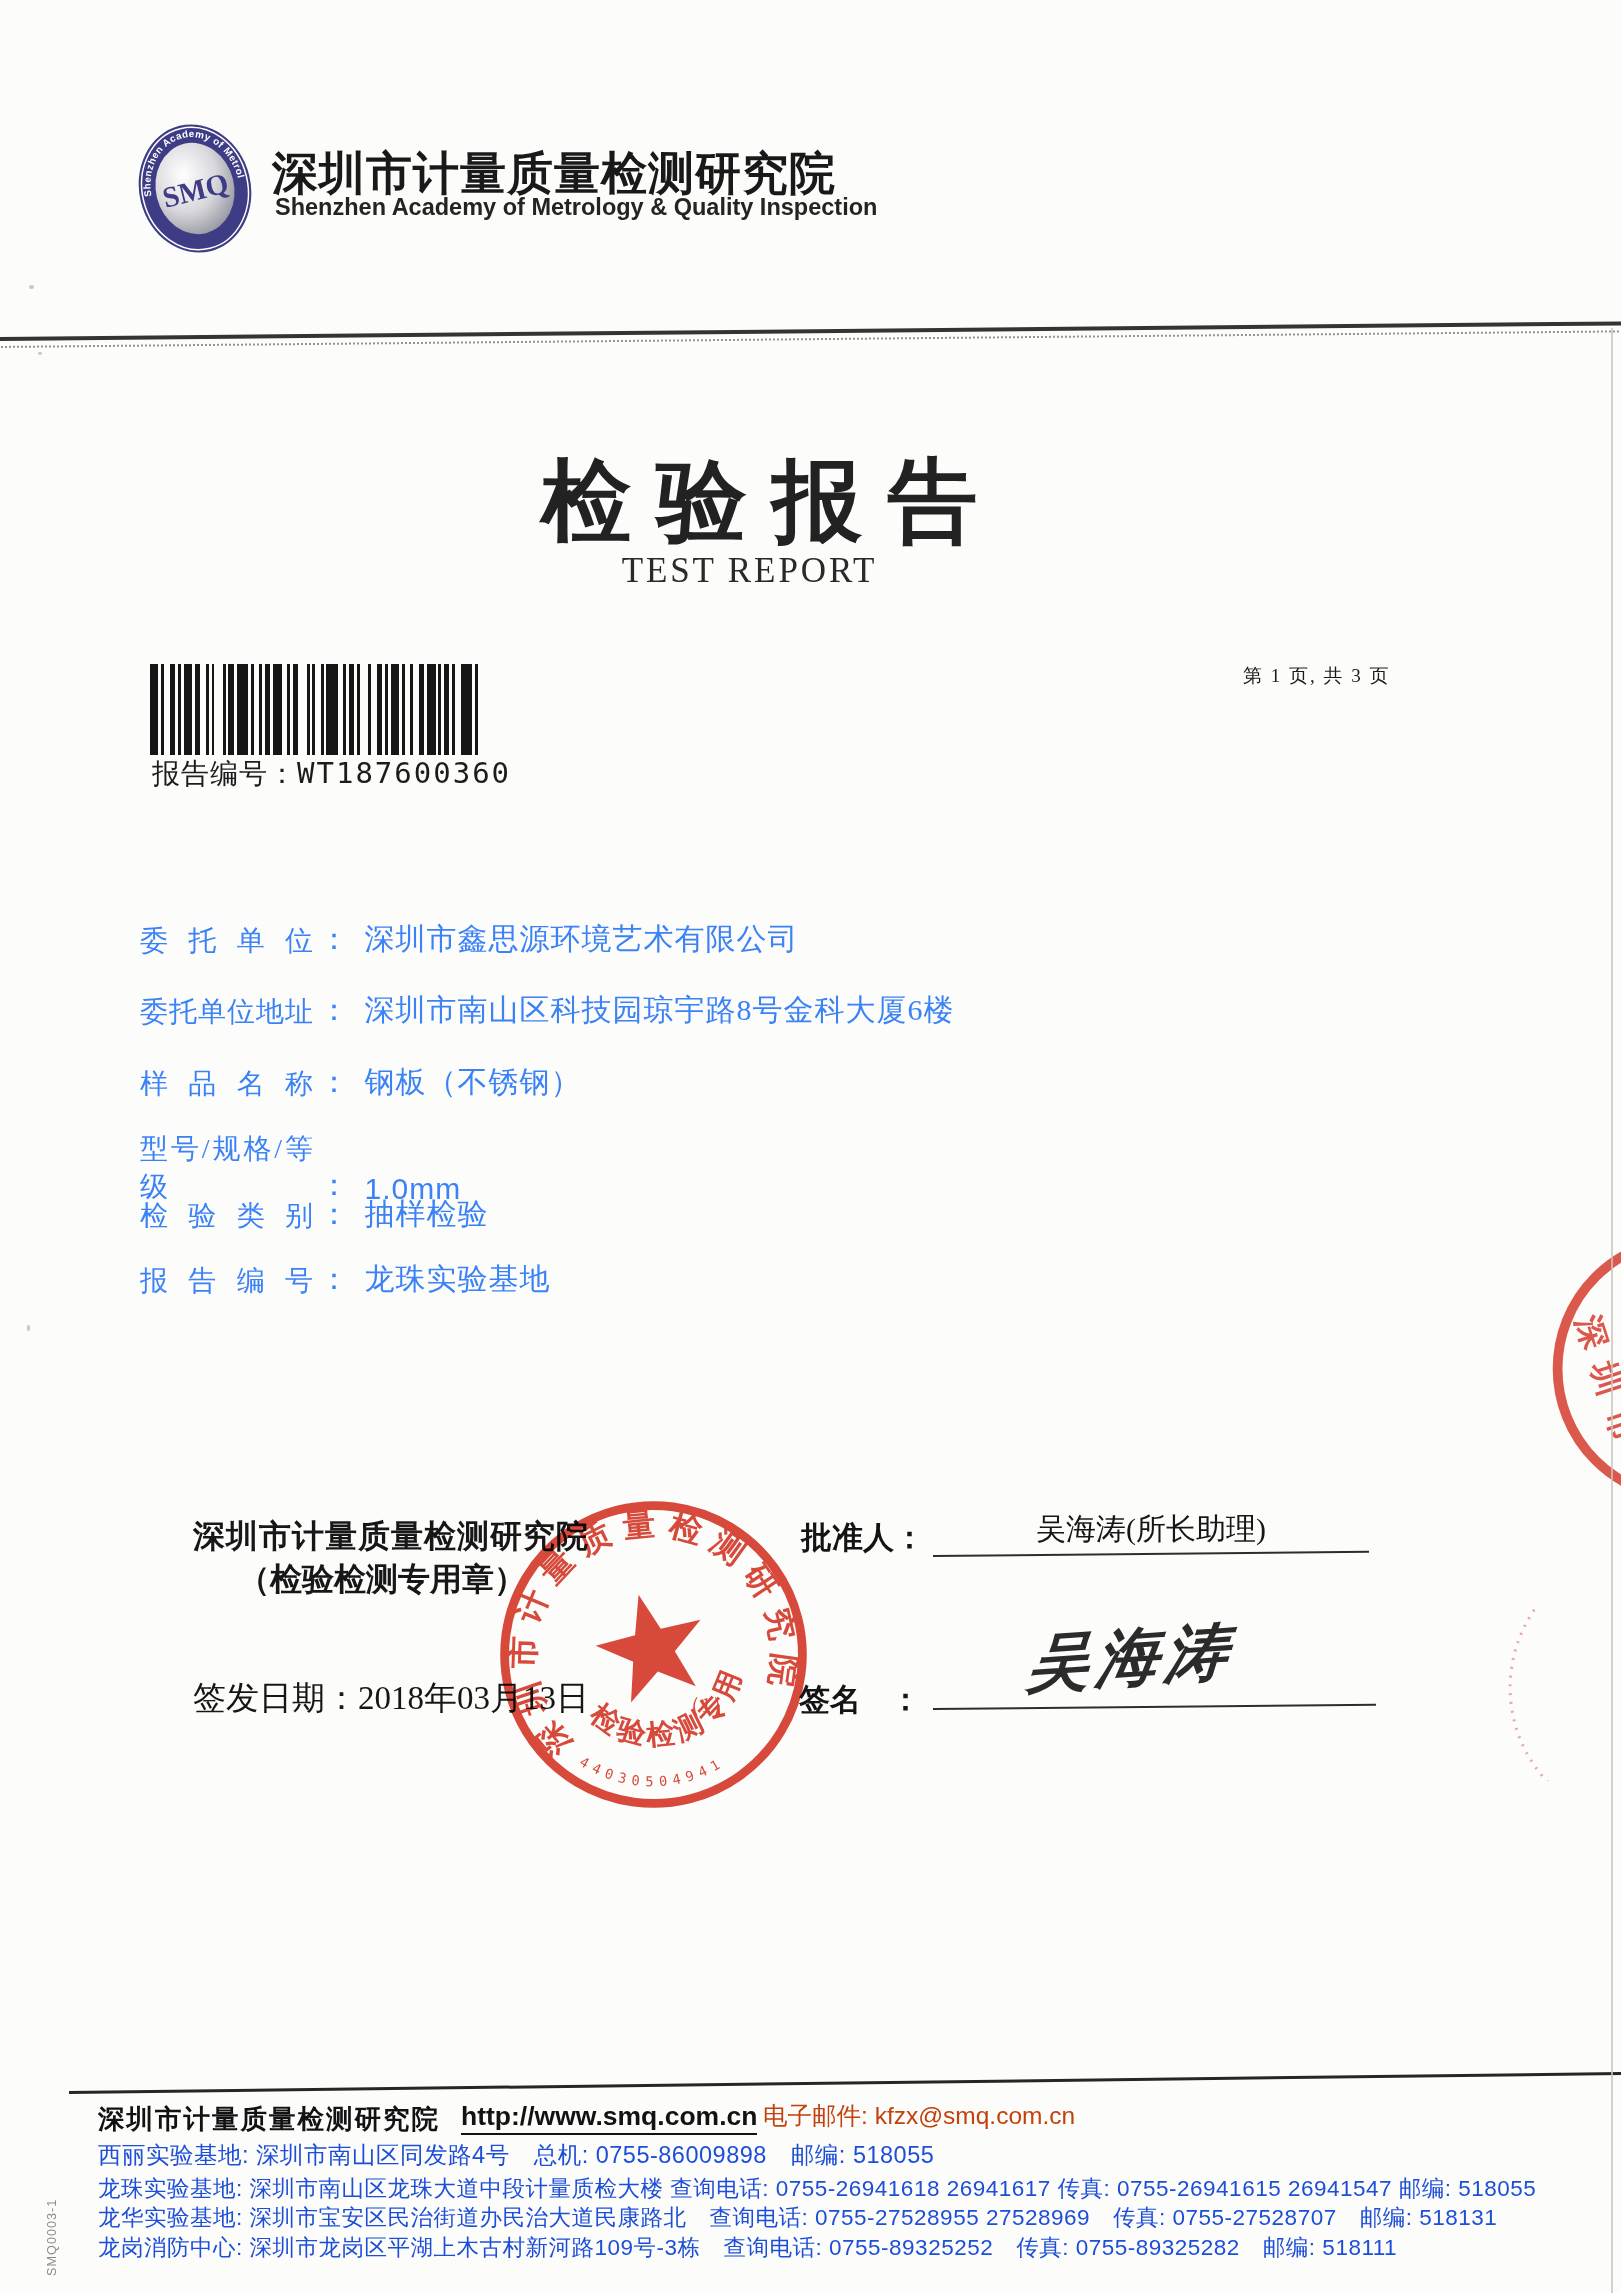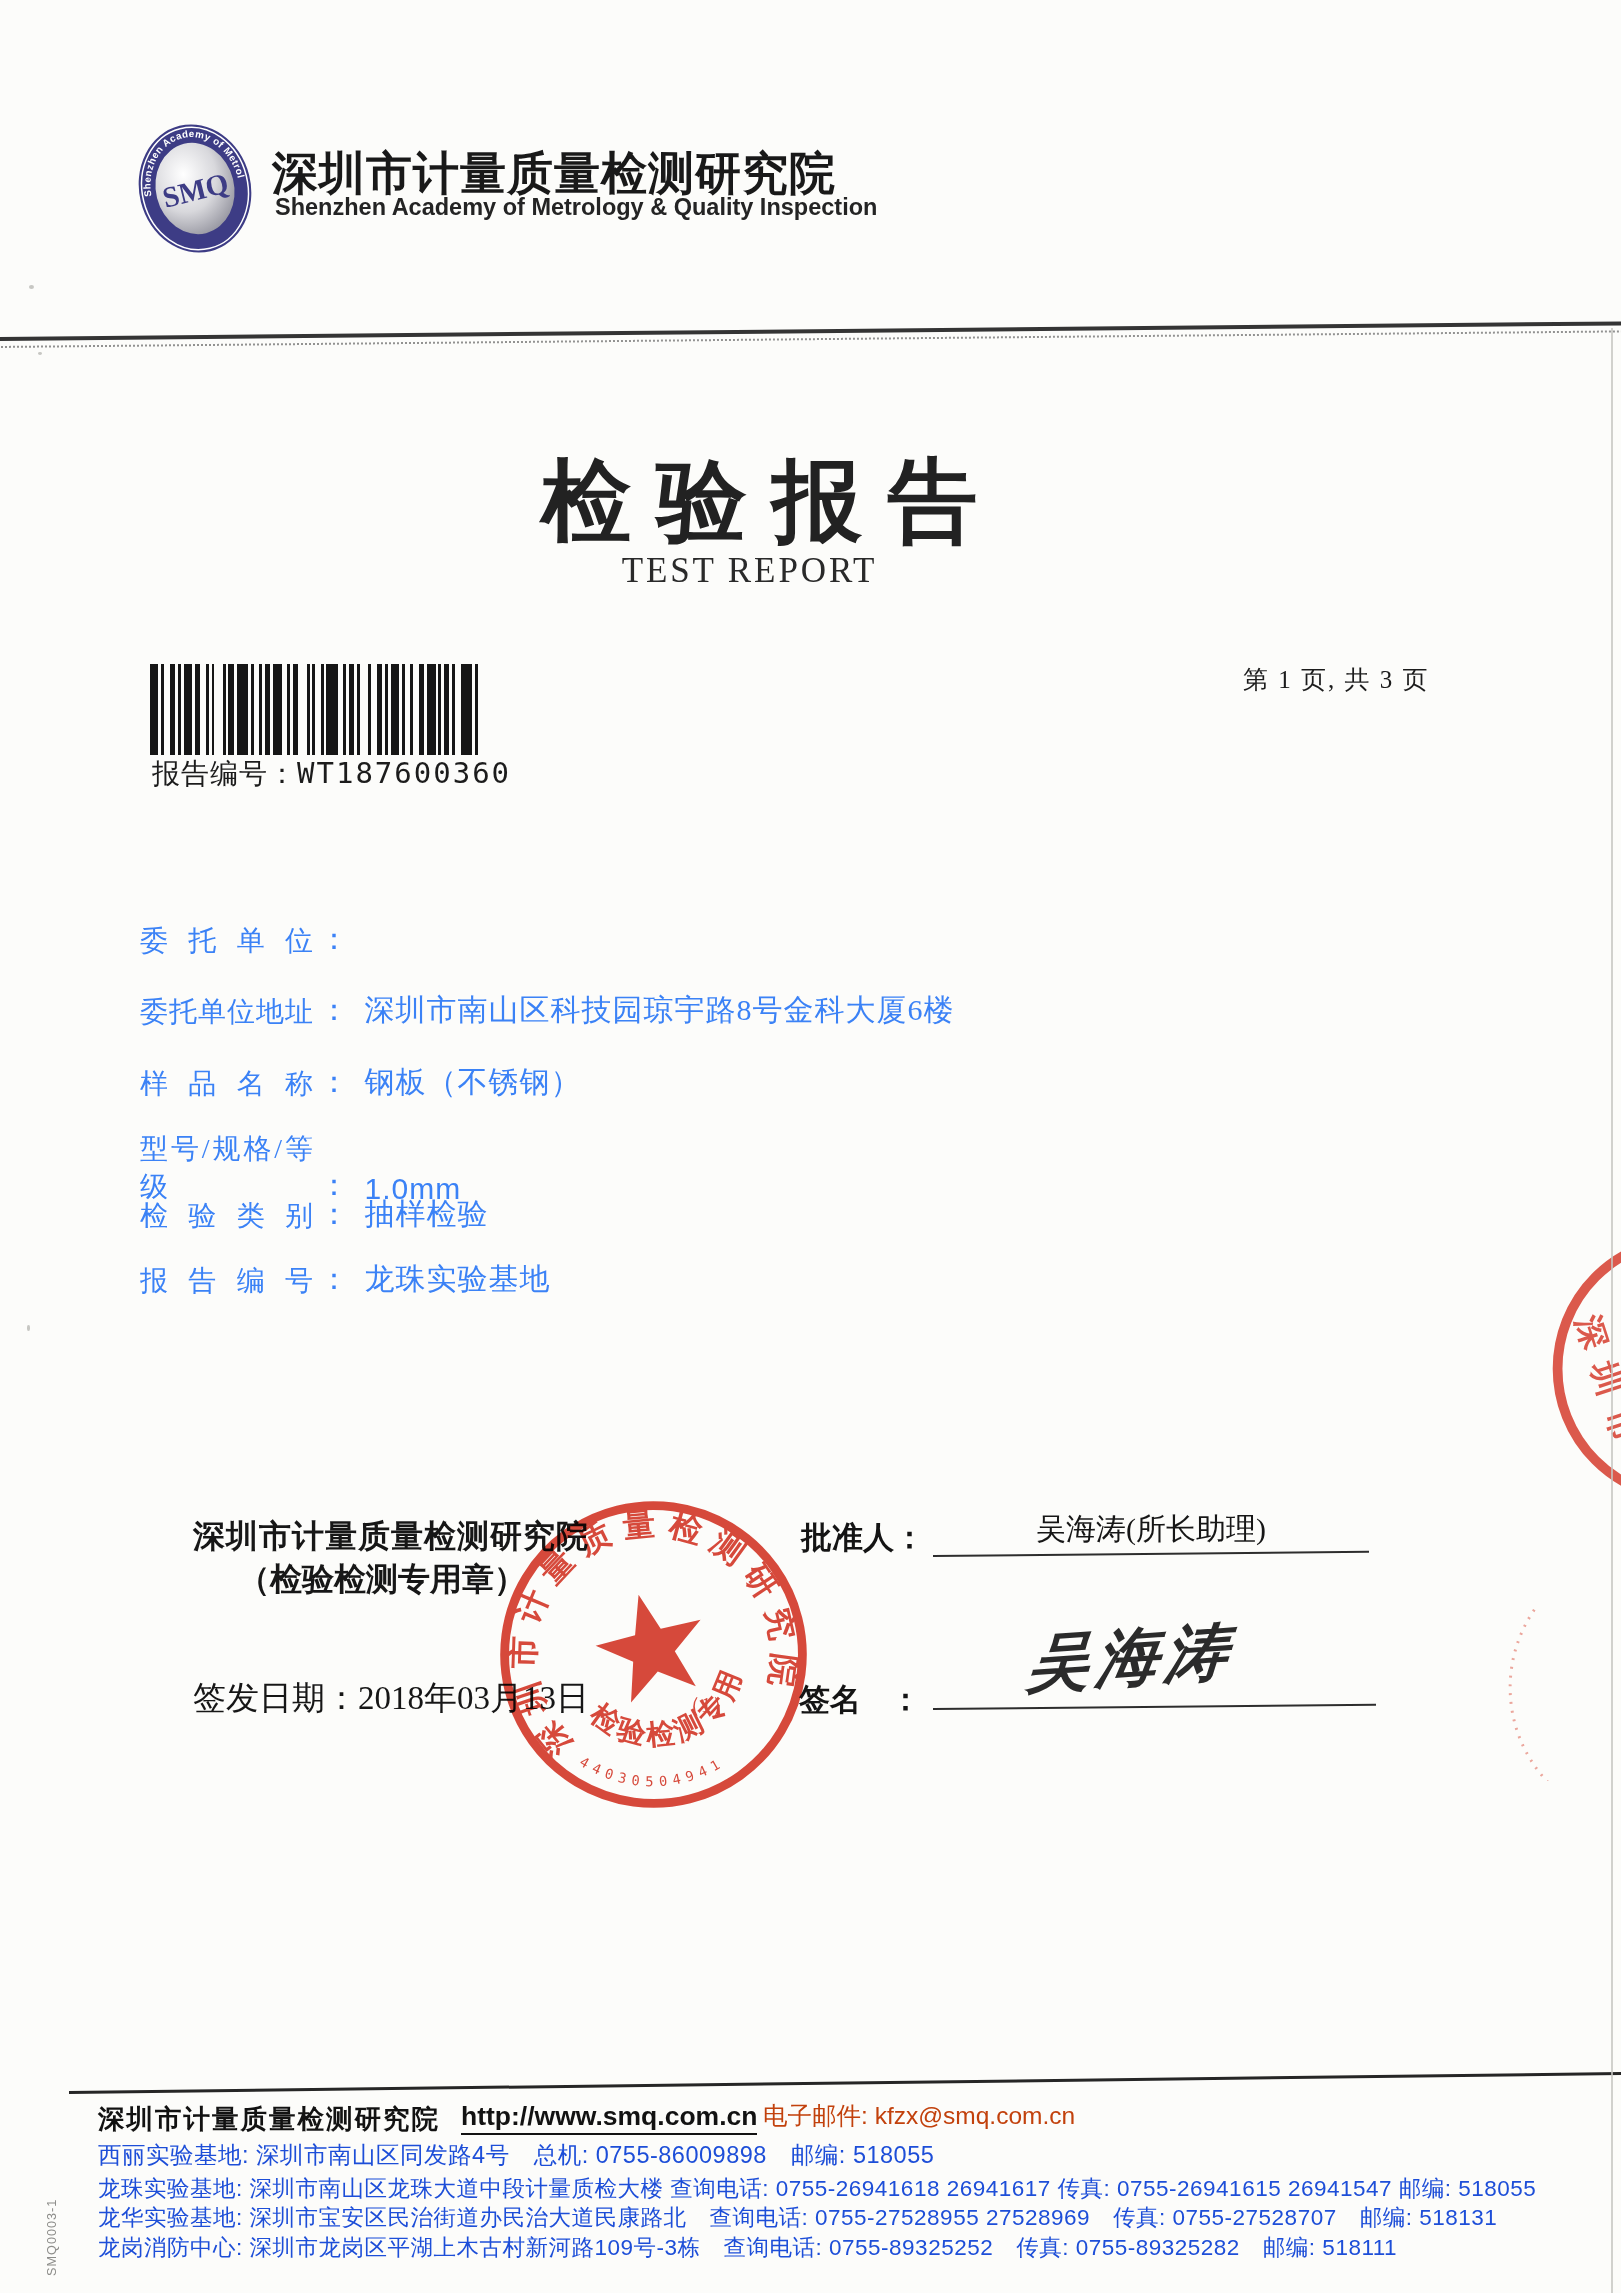--- a/index.html
+++ b/index.html
@@ -25,21 +25,21 @@
   .report-title{left:541px;top:441px;font-size:90px;font-weight:700;letter-spacing:25.5px;
                 color:#222;font-family:"Liberation Sans","DejaVu Sans",sans-serif;white-space:nowrap;}
   .report-subtitle{left:534px;top:551px;width:431px;text-align:center;font-size:35px;
                    letter-spacing:2.9px;color:#2a2a2a;}
 
   
   .barcode{left:150px;top:664px;width:329px;height:91px;display:flex;align-items:stretch;}
   .barcode div{height:100%;}
   .report-number{left:152px;top:755px;font-size:28px;color:#1c1c1c;letter-spacing:1px;}
   .report-number .num{font-family:"DejaVu Sans Mono",monospace;font-size:29px;letter-spacing:2px;}
-  .page-indicator{left:1243px;top:663px;font-size:25px;letter-spacing:2px;color:#1c1c1c;}
+  .page-indicator{left:1243px;top:663px;font-size:19px;letter-spacing:2px;color:#1c1c1c;}
 
   
   .field-row{left:140px;display:flex;align-items:flex-end;font-size:30px;color:#3b82f6;}
   .f-label{display:inline-block;width:173px;text-align:justify;text-align-last:justify;font-size:28px;}
   .f-colon{margin-left:5.9px;}
   .f-value{margin-left:15.7px;letter-spacing:1px;}
 
   
   .appr-org1{left:193px;top:1515px;font-size:32px;font-weight:600;letter-spacing:1px;color:#171717;}
   .appr-org2{left:238px;top:1558px;font-size:32px;font-weight:600;color:#171717;}
@@ -193,20 +193,21 @@
     <div style="width: 2.8px; background: rgb(22, 22, 22);"></div>
   </div>
 <div class="abs report-number">
   <span>报告编号：</span><span class="num">WT187600360</span>
 </div>
 <div class="abs page-indicator">第 1 页, 共 3 页</div>
 
 <div class="abs field-row" style="top:919px">
   <span class="f-label">委托单位</span>
   <span class="f-colon">：</span>
+  <span class="f-value">深圳市鑫思源环境艺术有限公司</span>
 </div>
 <div class="abs field-row" style="top:990px">
   <span class="f-label">委托单位地址</span>
   <span class="f-colon">：</span>
   <span class="f-value">深圳市南山区科技园琼宇路8号金科大厦6楼</span>
 </div>
 <div class="abs field-row" style="top:1062px">
   <span class="f-label">样品名称</span>
   <span class="f-colon">：</span>
   <span class="f-value">钢板（不锈钢）</span>

